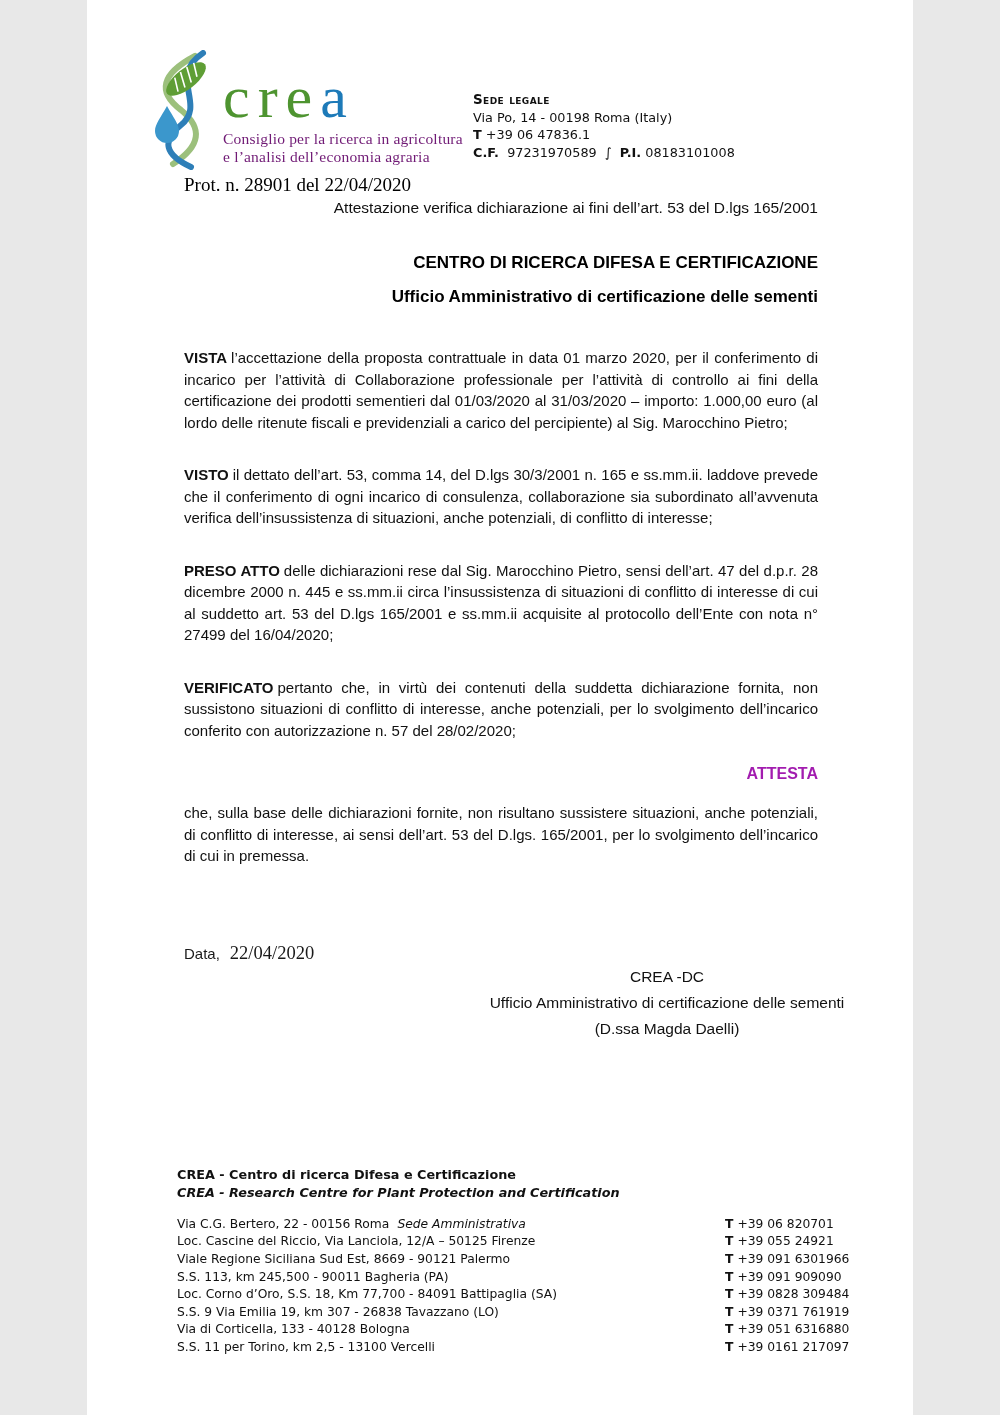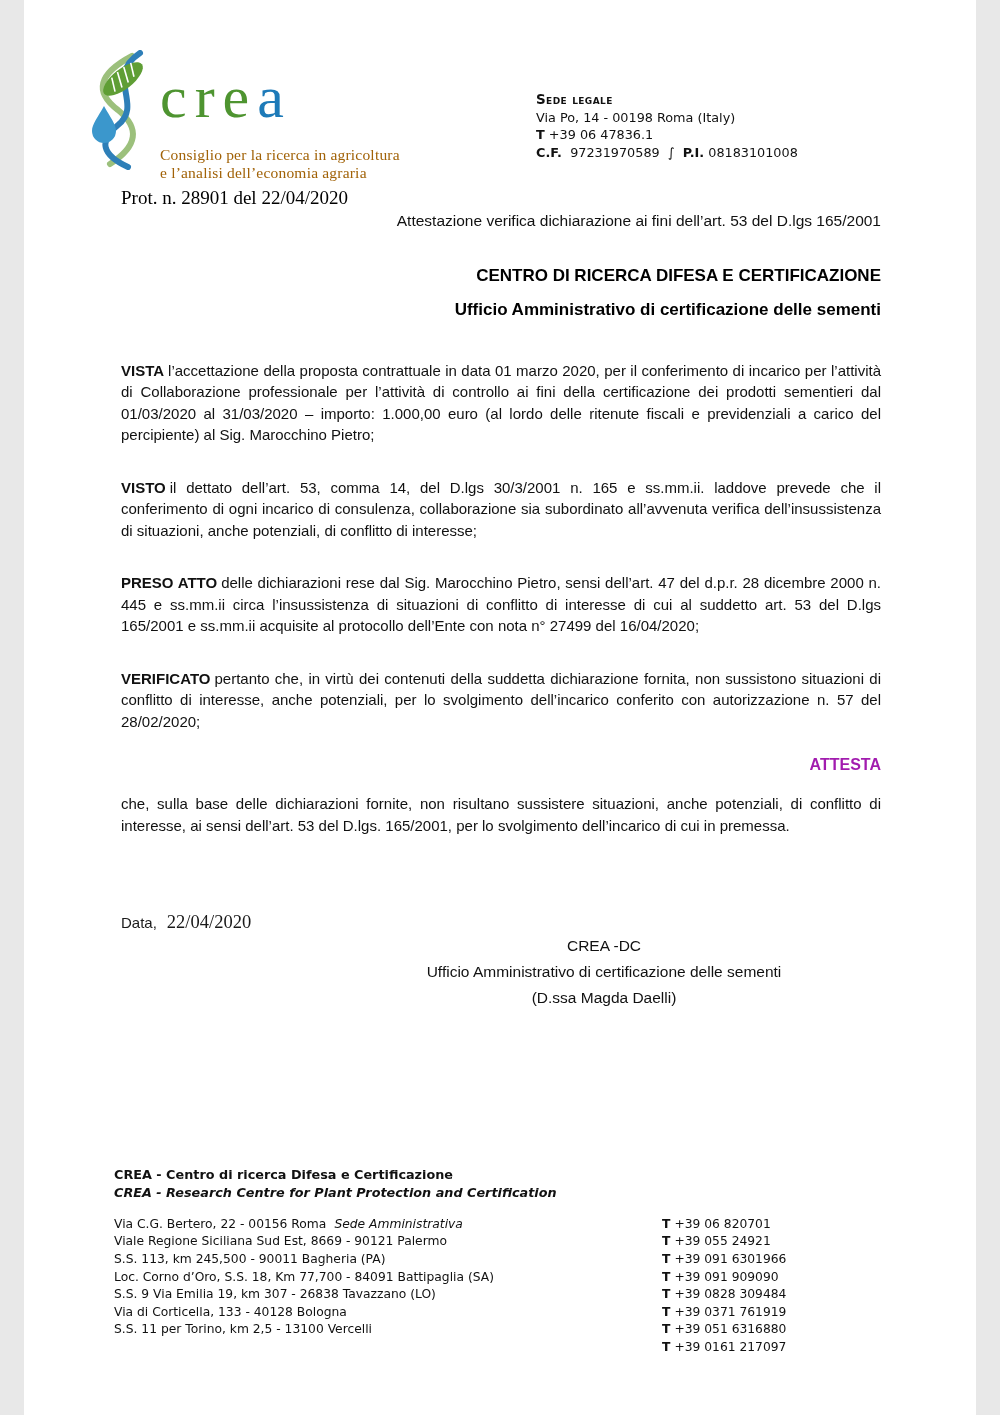--- a/index.html
+++ b/index.html
@@ -1,30 +1,30 @@
 <!DOCTYPE html>
 <html><head>
 <meta charset="utf-8">
 <style>
   * { margin:0; padding:0; box-sizing:border-box; }
   html,body { background:#e8e8e8; }
   .page {
-    width:952px; height:1415px; margin:0 auto; background:#ffffff;
+    width:826px; height:1415px; margin:0 auto; background:#ffffff;
     position:relative; color:#1a1a1a;
     font-family:"Liberation Sans", sans-serif;
     overflow:hidden;
   }
   
   .header { display:flex; justify-content:space-between; padding:50px 95px 0 58px; }
   .logo-block { display:flex; align-items:flex-start; }
   .logo-text { margin-left:6px; margin-top:22px; }
   .wordmark { font-family:"Liberation Serif", serif; font-size:60px; line-height:0.85; letter-spacing:8px; }
   .wordmark .g { color:#4e9430; }
   .wordmark .b { color:#1d7ab8; }
-  .tagline { font-family:"Liberation Serif", serif; font-size:15.5px; color:#a16207; line-height:1.18; margin-top:23px; letter-spacing:0.2px; }
+  .tagline { font-family:"Liberation Serif", serif; font-size:15.5px; color:#701a75; line-height:1.18; margin-top:7px; letter-spacing:0.2px; }
   .sede-block { width:345px; font-family:"DejaVu Sans", sans-serif; font-size:12.8px; line-height:1.38; margin-top:40px; color:#111; }
   .sede-title { font-weight:bold; font-variant:small-caps; letter-spacing:0.4px; font-size:13.5px; }
   .sede-block b { font-weight:bold; }
   
   .prot-line { font-family:"Liberation Serif", serif; font-size:19px; margin:4px 95px 0 97px; color:#000; }
   .subject-line { text-align:right; margin:3px 95px 0 97px; font-size:15.5px; color:#111; }
   
   .titles { margin:36px 95px 0 97px; text-align:right; font-weight:bold; font-size:17px; color:#000; }
   .titles .t2 { margin-top:14px; }
   
@@ -114,20 +114,21 @@
   <div class="footer">
     <div class="footer-row">
       <div>
         <div class="org-it">CREA - Centro di ricerca Difesa e Certificazione</div>
         <div class="org-en">CREA - Research Centre for Plant Protection and Certification</div>
       </div>
     </div>
     <div class="footer-row footer-lists">
       <div>
         <div class="addr-line"><span>Via C.G. Bertero, 22 - 00156 Roma</span><i>Sede Amministrativa</i></div>
+        <div class="addr-line">Loc. Cascine del Riccio, Via Lanciola, 12/A – 50125 Firenze</div>
         <div class="addr-line">Viale Regione Siciliana Sud Est, 8669 - 90121 Palermo</div>
         <div class="addr-line">S.S. 113, km 245,500 - 90011 Bagheria (PA)</div>
         <div class="addr-line">Loc. Corno d’Oro, S.S. 18, Km 77,700 - 84091 Battipaglia (SA)</div>
         <div class="addr-line">S.S. 9 Via Emilia 19, km 307 - 26838 Tavazzano (LO)</div>
         <div class="addr-line">Via di Corticella, 133 - 40128 Bologna</div>
         <div class="addr-line">S.S. 11 per Torino, km 2,5 - 13100 Vercelli</div>
       </div>
       <div>
         <div class="phone-line"><b>T</b><span>+39 06 820701</span></div>
         <div class="phone-line"><b>T</b><span>+39 055 24921</span></div>

